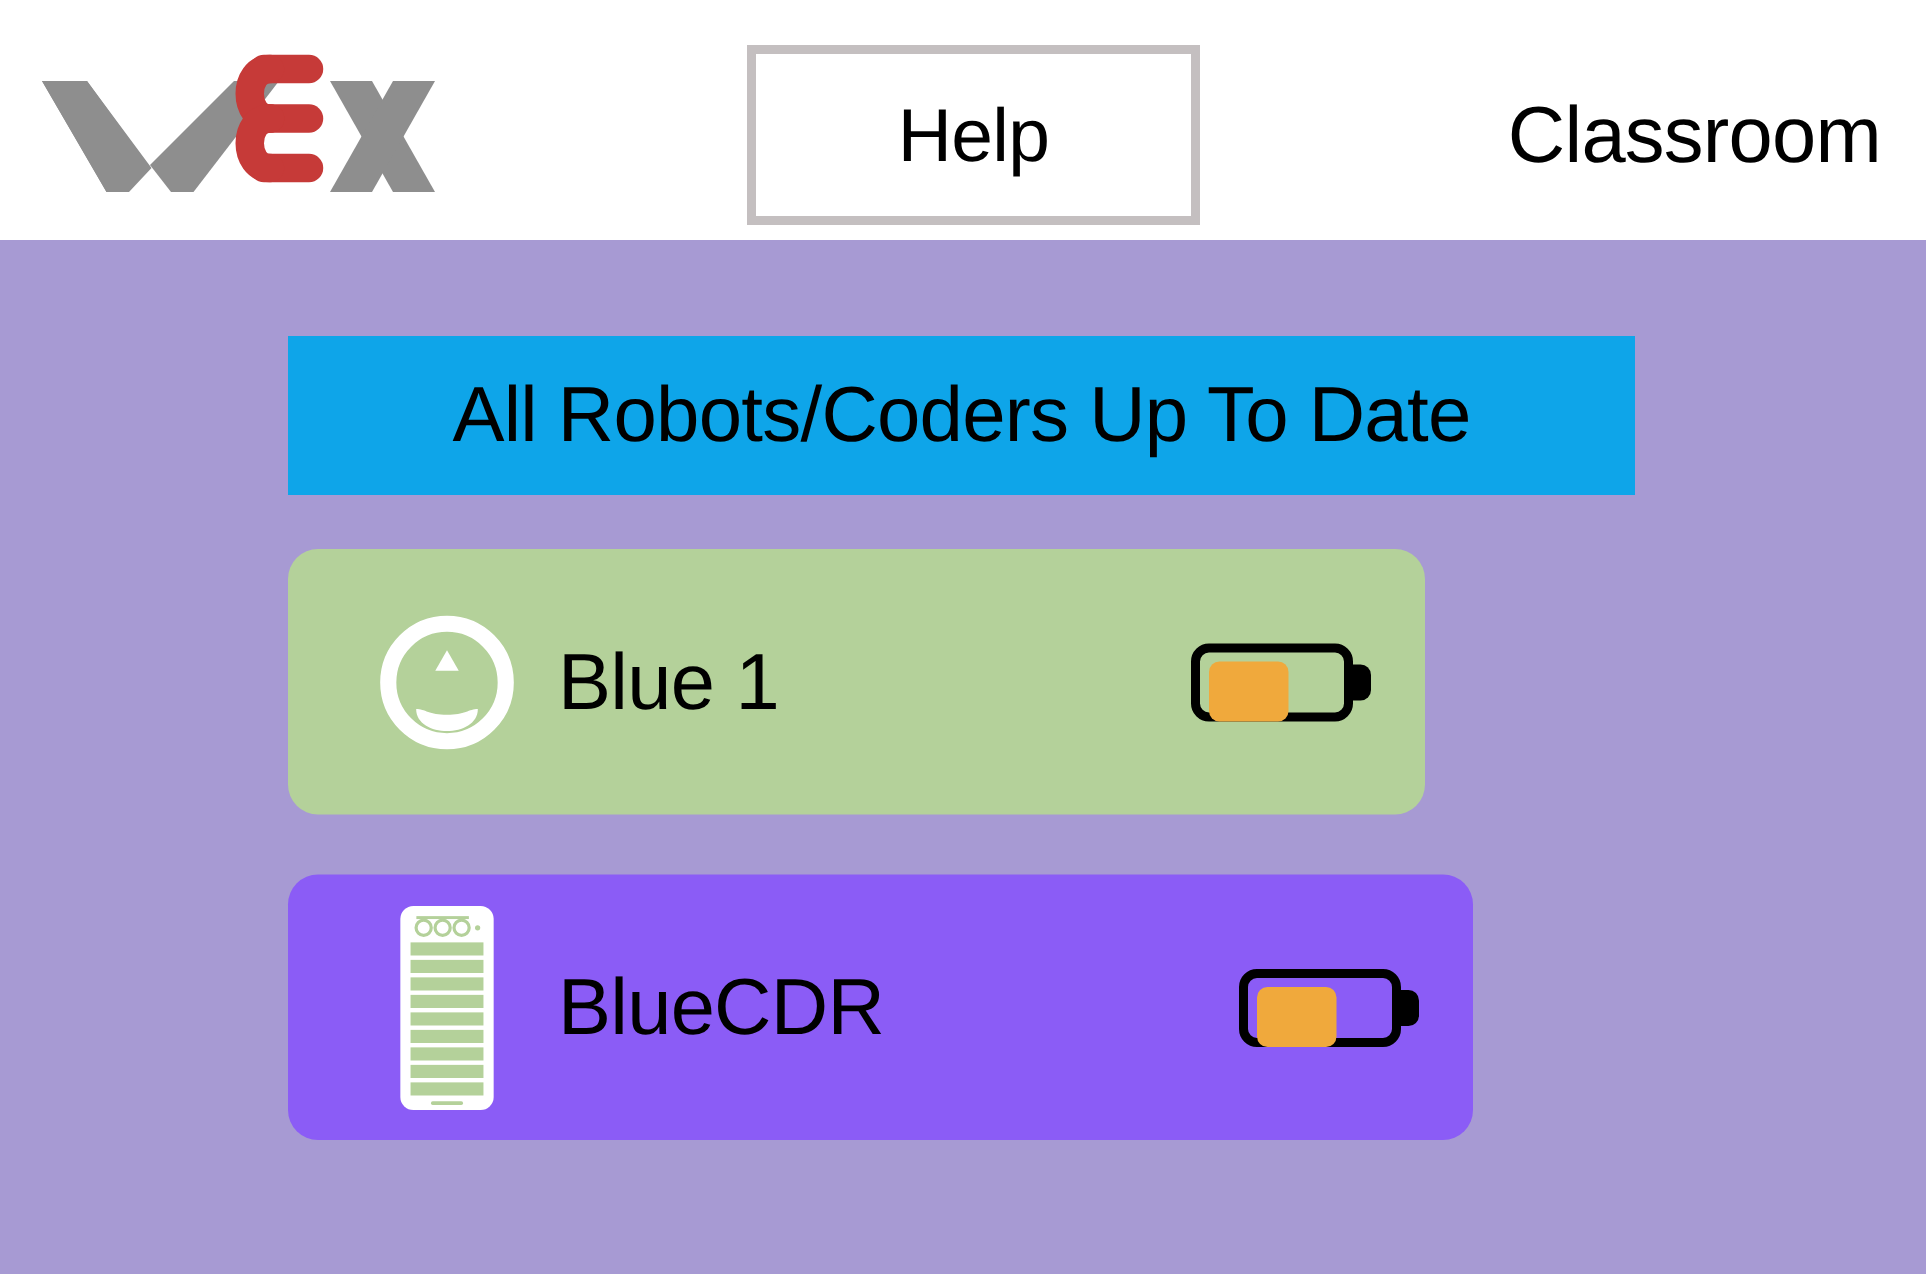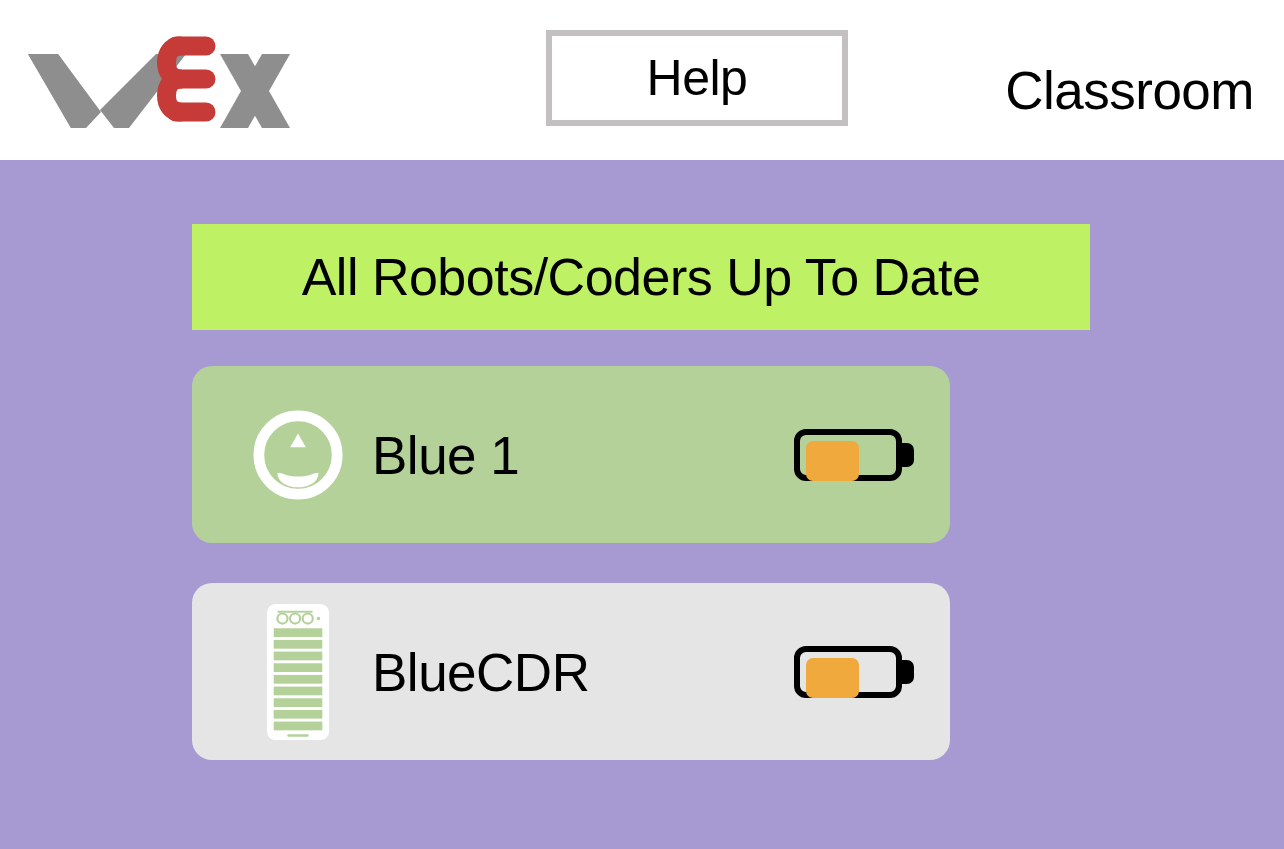--- a/index.html
+++ b/index.html
@@ -39,29 +39,28 @@
     top: 32px;
     width: 262px;
     height: 96px;
   }
 
   .help-button {
     position: absolute;
     left: 498px;
     top: 30px;
     width: 302px;
-    height: 96px;
+    height: 120px;
     background: #ffffff;
     border: 6px solid #c4bfc0;
     box-sizing: border-box;
     display: flex;
     align-items: center;
     justify-content: center;
     cursor: pointer;
-    margin-left: 48px;
   }
   .help-button-label {
     font-size: 50px;
     color: #000000;
     line-height: 1;
     letter-spacing: -0.5px;
   }
 
   .classroom-title {
     position: absolute;
@@ -206,21 +205,21 @@
 
     <div class="help-button">
       <span class="help-button-label">Help</span>
     </div>
 
     <div class="classroom-title">Classroom</div>
   </div>
 
   <div class="body-area" style="background: rgb(167, 154, 211);">
 
-    <div class="status-banner" style="background: #bef264;">
+    <div class="status-banner" style="background: #0ea5e9;">
       <span class="status-banner-text">All Robots/Coders Up To Date</span>
     </div>
 
     <div class="device-row row-0" style="background: rgb(180, 209, 154);">
       <div class="device-icon">
         <svg viewBox="0 0 96 96" width="94" height="94" aria-label="robot">
 
           <circle cx="48" cy="48" r="40" fill="none" stroke="#ffffff" stroke-width="11"></circle>
 
           <path d="M 27 66 C 27 86 69 86 69 66 C 63 66 60 70 48 70 C 36 70 33 66 27 66 Z" fill="#ffffff"></path>
@@ -230,21 +229,21 @@
       </div>
       <div class="device-label">Blue 1</div>
       <div class="battery">
         <div class="battery-shell">
           <div class="battery-fill" style="width: 52.8px; background: rgb(240, 169, 60);"></div>
         </div>
         <div class="battery-nub"></div>
       </div>
     </div>
 
-    <div class="device-row row-1" style="background: #e5e5e5;">
+    <div class="device-row row-1" style="background: #8b5cf6; padding-left: 32px;">
       <div class="device-icon">
         <svg viewBox="0 0 72 144" width="70" height="140" aria-label="coder">
 
           <rect x="4" y="2" width="64" height="140" rx="9" fill="#ffffff"></rect>
 
           <circle cx="20" cy="17" r="5.2" fill="none" stroke="#b4d19a" stroke-width="2.2"></circle>
           <circle cx="33" cy="17" r="5.2" fill="none" stroke="#b4d19a" stroke-width="2.2"></circle>
           <circle cx="46" cy="17" r="5.2" fill="none" stroke="#b4d19a" stroke-width="2.2"></circle>
           <circle cx="57" cy="17" r="1.8" fill="#b4d19a"></circle>
           <rect x="15" y="9" width="36" height="2" fill="#b4d19a"></rect>

